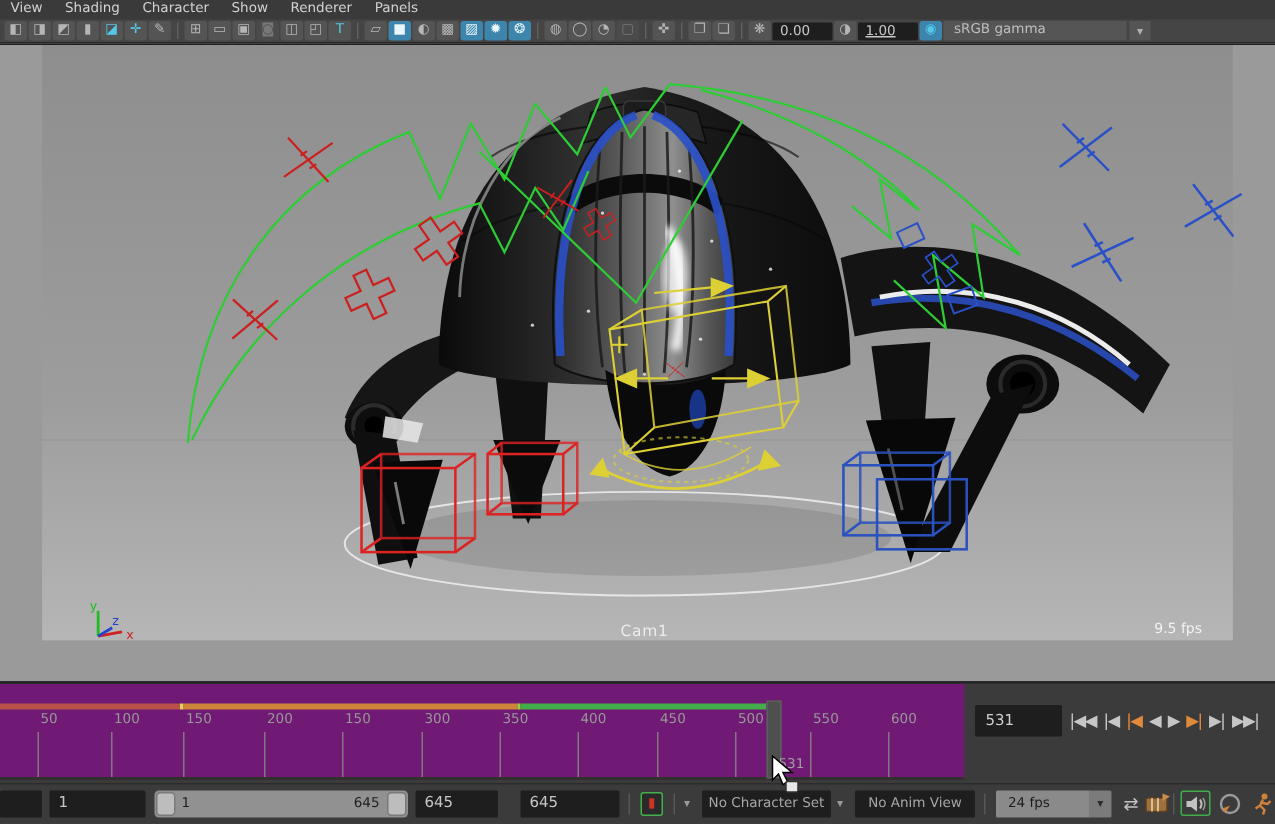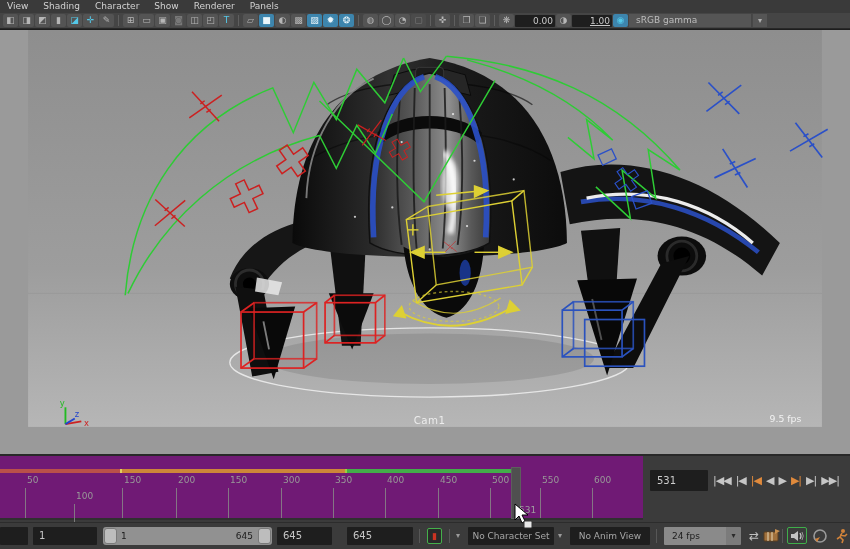--- a/index.html
+++ b/index.html
@@ -14,21 +14,21 @@
   
   .toolbar{position:absolute;left:0;top:13px;width:850px;height:16px;background:#454545;
     display:flex;align-items:center;padding:0 3px;gap:1px;border-bottom:1px solid #282828;}
   .tbicon{flex:0 0 auto;width:15px;height:13px;background:#545454;color:#b6b6b6;font-size:9px;
     line-height:13px;text-align:center;border-radius:2px;overflow:hidden;}
   .tbicon.active{background:#3d85ad;color:#eaf6fb;}
   .tbicon.teal{color:#54c8e8;}
   .tbicon.dim{opacity:.45;}
   .tbsep{flex:0 0 auto;width:1px;height:11px;background:#5f5f5f;margin:0 3px;}
   .tbfield{flex:0 0 auto;height:12px;background:#1e1e1e;color:#c8c8c8;font-size:9px;
-    padding:0 18px;line-height:12px;border-radius:1px;}
+    padding:0 5px;line-height:12px;border-radius:1px;}
   .tbdd{flex:0 0 auto;height:13px;background:#555;color:#bdbdbd;font-size:9px;
     padding:0 7px;line-height:13px;}
   .tbddarrow{flex:0 0 auto;width:15px;height:13px;background:#555;color:#b0b0b0;
     font-size:8px;line-height:13px;text-align:center;border-left:1px solid #474747;}
 
   
   .viewport{position:absolute;left:0;top:29px;width:850px;height:427px;background:#9a9a9a;
     border-top:1px solid #1d1d1d;border-bottom:2px solid #282828;}
   .viewport svg{position:absolute;left:0;top:0;}
   .ctrl-green{stroke:var(--ctrl_green);fill:none;}
@@ -329,21 +329,21 @@
           <div class="cache-seg" style="left: 120px; width: 2px; background: rgb(224, 208, 96);"></div>
           <div class="cache-seg" style="left: 122px; width: 223px; background: rgb(205, 134, 57);"></div>
           <div class="cache-seg" style="left: 345px; width: 2px; background: rgb(156, 207, 63);"></div>
           <div class="cache-seg" style="left: 347px; width: 164px; background: rgb(67, 173, 74);"></div>
       </div>
       <div>
         <div class="tick" style="left: 25px;">
             <span class="tick-label">50</span>
             <span class="tick-line"></span>
           </div>
-          <div class="tick" style="left: 74px; margin-top: 16px;">
+          <div class="tick" style="left: 74px;">
             <span class="tick-label">100</span>
             <span class="tick-line"></span>
           </div>
           <div class="tick" style="left: 122px;">
             <span class="tick-label">150</span>
             <span class="tick-line"></span>
           </div>
           <div class="tick" style="left: 176px;">
             <span class="tick-label">200</span>
             <span class="tick-line"></span>

